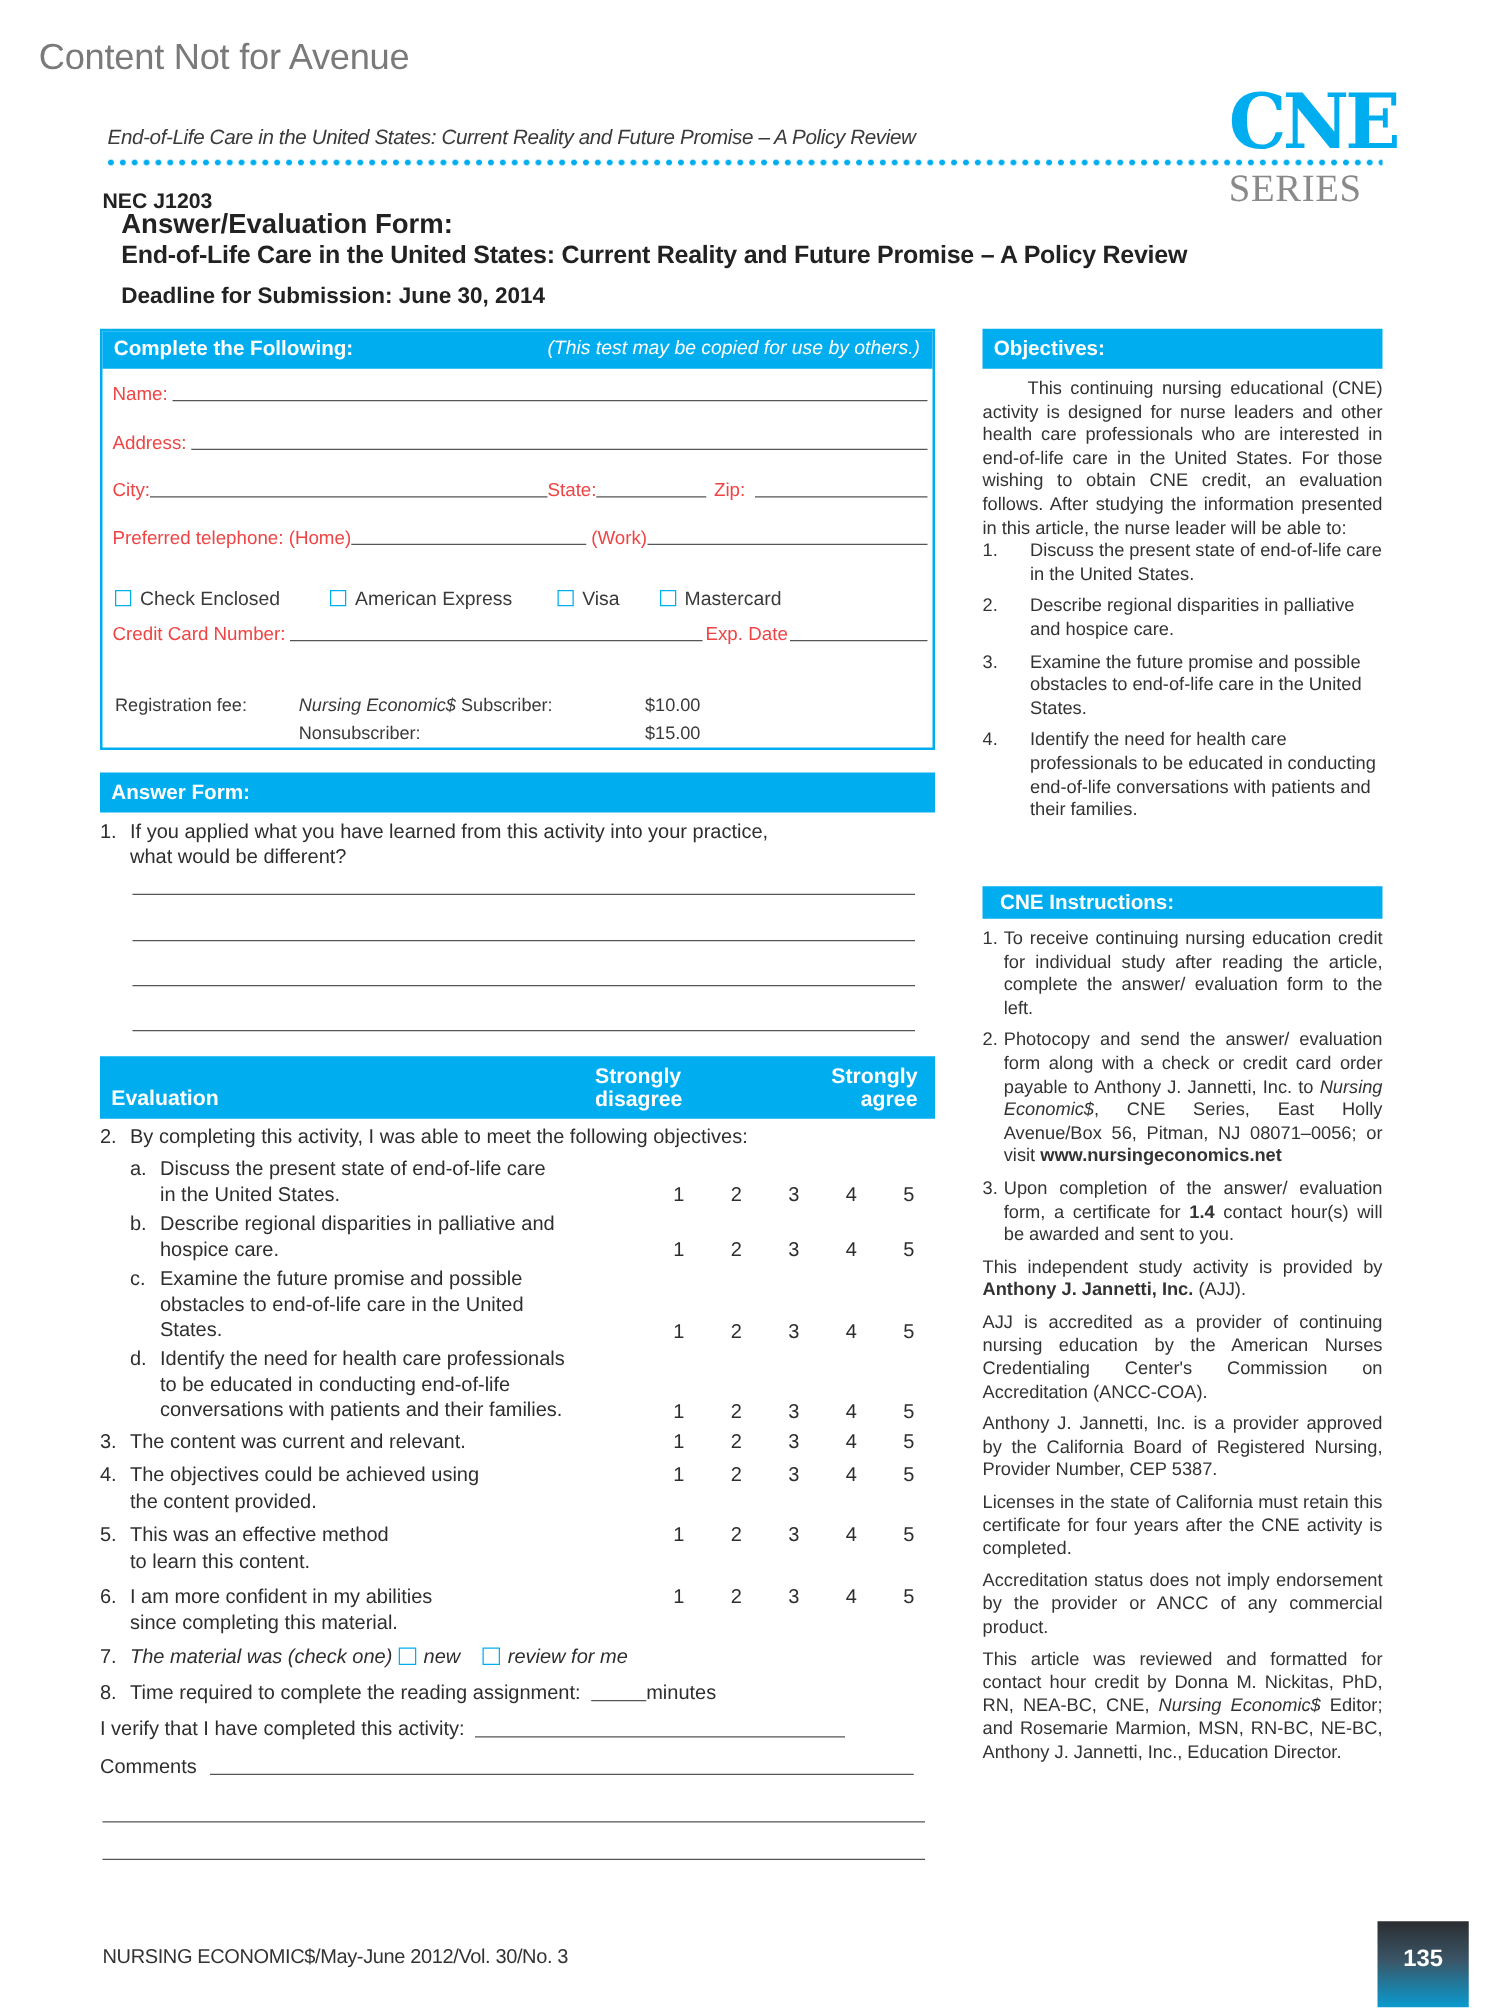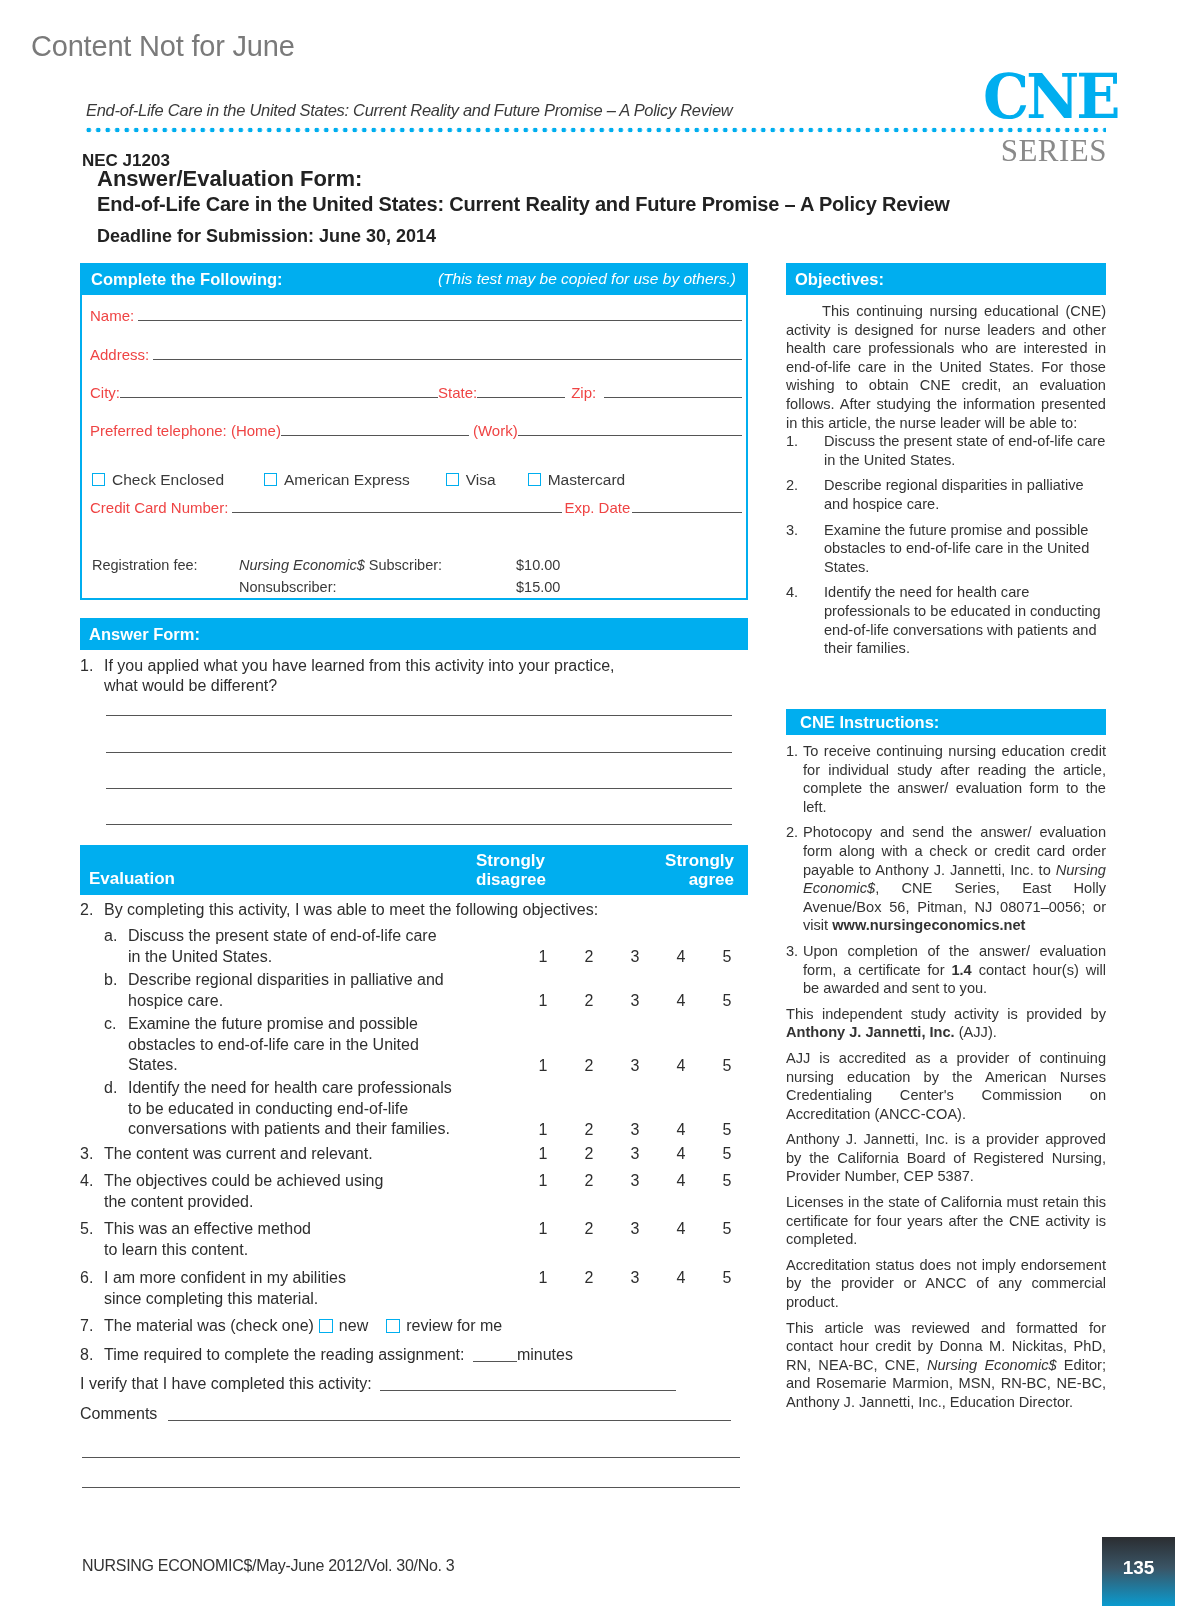--- a/index.html
+++ b/index.html
@@ -6,21 +6,21 @@
   html, body { width: 1200px; height: 1606px; background: #ffffff; }
   body { position: relative; font-family: "Liberation Sans", sans-serif; color: #2b2b2b; overflow: hidden; }
 
   .watermark { position: absolute; left: 31px; top: 30px; font-size: 29px; color: #7a7a7a; letter-spacing: -0.2px; }
 
   .running-head { position: absolute; left: 86px; top: 101px; font-size: 16.5px; font-style: italic; color: #3a3a3a; letter-spacing: -0.3px; }
   .dotted-rule { position: absolute; left: 84px; top: 127px; width: 1022px; height: 6px;
     background-image: radial-gradient(circle, #00aeef 2.1px, transparent 2.6px);
     background-size: 9.5px 6px; background-repeat: repeat-x; }
 
-  .cne-logo { position: absolute; left: 983px; top: 70px; width: 124px; text-align: right; }
+  .cne-logo { position: absolute; left: 983px; top: 70px; width: 124px; text-align: left; }
   .cne-logo .cne { font-family: "DejaVu Serif", serif; font-weight: bold; font-size: 58px; color: #00aeef; line-height: 54px; letter-spacing: -3px; transform: scaleY(1.05); display: block; }
   .cne-logo .series { font-family: "Liberation Serif", serif; font-size: 31px; color: #8a8a8a; line-height: 30px; letter-spacing: 0.5px; margin-top: 12px; display: block; }
 
   .code { position: absolute; left: 82px; top: 151px; font-size: 17px; font-weight: bold; color: #222; }
   .title-block { position: absolute; left: 97px; width: 1030px; text-align: left; color: #222; }
   .t1 { top: 166px; font-size: 22px; font-weight: bold; }
   .t2 { top: 193px; font-size: 20px; font-weight: bold; letter-spacing: -0.2px; }
   .t3 { top: 226px; font-size: 18px; font-weight: bold; }
 
   .bar { background: #00aeef; color: #fff; font-weight: bold; font-size: 16.5px; height: 32px; line-height: 32px; padding-left: 9px; gap: 11px; }
@@ -73,21 +73,21 @@
   .bold { font-weight: bold; }
   .ital { font-style: italic; margin-top: 44px; }
 
   .footer { position: absolute; left: 82px; top: 1557px; font-size: 16px; color: #333; letter-spacing: -0.3px; }
   .page-badge { position: absolute; left: 1102px; top: 1537px; width: 73px; height: 69px;
     background: linear-gradient(to bottom, #2b2d31 0%, #3a5566 45%, #0a9bcf 100%); color: #fff; font-weight: bold; font-size: 19px; text-align: center; line-height: 62px; }
 </style>
 </head>
 <body>
 
-<div class="watermark">Content Not for June</div>
+<div class="watermark">Content Not for Avenue</div>
 <div class="running-head">End-of-Life Care in the United States: Current Reality and Future Promise – A Policy Review</div>
 <div class="dotted-rule"></div>
 
 <div class="cne-logo">
   <span class="cne">CNE</span>
   <span class="series">SERIES</span>
 </div>
 
 <div class="code">NEC J1203</div>
 <div class="title-block t1">Answer/Evaluation Form:</div>
@@ -262,21 +262,21 @@
       <span>1</span>
         <span>2</span>
         <span>3</span>
         <span>4</span>
         <span>5</span>
     </div>
   </div>
 
   <div class="rowwrap" style="top:416px;">
     <span class="num">7.</span>
-    <span class="txt" style="width:620px;"><span>The material was (check one)</span><span class="inline-cb"></span><span>new</span><span class="inline-cb" style="margin-left:18px;"></span><span>review for me</span></span>
+    <span class="txt" style="width:620px;font-style:italic;"><span>The material was (check one)</span><span class="inline-cb"></span><span>new</span><span class="inline-cb" style="margin-left:18px;"></span><span>review for me</span></span>
   </div>
 
   <div class="rowwrap" style="top:445px;">
     <span class="num">8.</span>
     <span class="txt" style="width:620px;"><span>Time required to complete the reading assignment:</span> <span class="uline" style="width:44px;margin-left:4px;"></span><span>minutes</span></span>
   </div>
 
   <div class="rowwrap" style="top:474px;">
     <span>I verify that I have completed this activity:</span>
     <span class="uline" style="width:296px;margin-left:4px;"></span>

